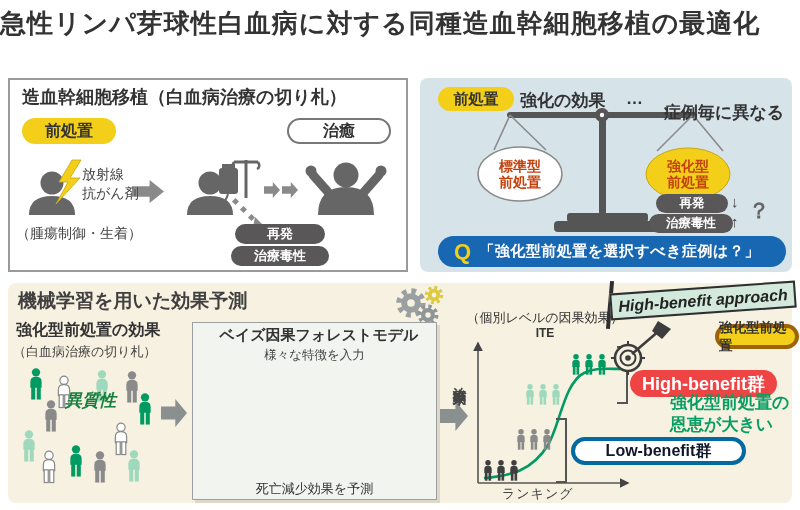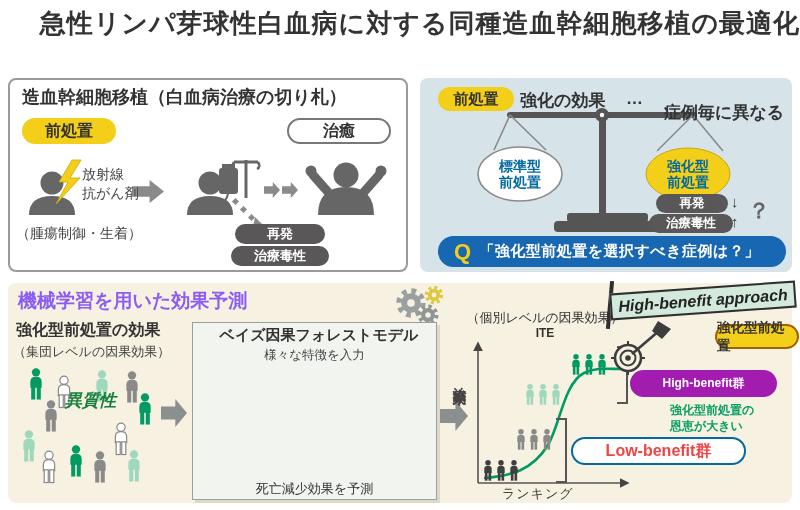--- a/index.html
+++ b/index.html
@@ -1,24 +1,24 @@
 <!DOCTYPE html>
 <html><head>
 <meta charset="utf-8">
 <style>
   html,body{margin:0;padding:0;background:#ffffff;}
   *{box-sizing:border-box;}
   body{font-family:"Liberation Sans","DejaVu Sans",sans-serif;color:#333;}
   .stage{position:relative;width:800px;height:510px;background:#fff;overflow:hidden;}
   .abs{position:absolute;}
-  .title{top:6px;left:0;width:800px;text-align:right;font-size:26px;font-weight:bold;color:#333;letter-spacing:1px;padding-left:20px;}
+  .title{top:6px;left:0;width:800px;text-align:left;font-size:26px;font-weight:bold;color:#333;letter-spacing:1px;}
   .subtitle{top:44px;left:0;width:800px;text-align:center;font-size:18px;font-weight:bold;color:#3a3a3a;}
 
   
-  .hsct-panel{left:8px;top:78px;width:400px;height:194px;background:#fff;border:2px solid #9a9a9a;border-radius:8px;}
+  .hsct-panel{left:8px;top:78px;width:400px;height:194px;background:#fff;border:2px solid #9a9a9a;border-radius:0;}
   .balance-panel{left:420px;top:78px;width:372px;height:194px;background:#d6e4ea;border-radius:8px;}
   .ml-panel{left:8px;top:283px;width:784px;height:220px;background:#f6f1e0;border-radius:8px;}
 
   .pill{display:flex;align-items:center;justify-content:center;border-radius:999px;font-weight:bold;}
   .pill-yellow{background:#f3cf1a;color:#333;}
   .pill-dark{background:#595757;color:#fff;}
   .pill-outline{background:#fff;border:2px solid #777;color:#333;}
 
   .hsct-head{left:12px;top:5px;font-size:18px;font-weight:bold;color:#333;}
   .step1{left:12px;top:38px;width:94px;height:26px;font-size:16px;}
@@ -27,52 +27,52 @@
   .ray1{left:72px;top:86px;font-size:14px;color:#444;}
   .ray2{left:72px;top:105px;font-size:14px;color:#444;}
   .note{left:6px;top:145px;font-size:14px;color:#444;}
   .risk1{left:225px;top:144px;width:90px;height:20px;font-size:13px;}
   .risk2{left:221px;top:166px;width:98px;height:20px;font-size:13px;}
 
   .bal-pill{left:18px;top:9px;width:76px;height:24px;font-size:15px;}
   .bal-t1{left:100px;top:11px;font-size:17px;font-weight:bold;color:#333;}
   .bal-dots{left:206px;top:11px;font-size:17px;font-weight:bold;color:#333;}
   .bal-t2{left:244px;top:11px;font-size:17px;font-weight:bold;color:#333;margin-top:12px;}
-  .pan-label{width:84px;text-align:center;font-size:14px;font-weight:bold;line-height:1.15;color:#0369a1;}
+  .pan-label{width:84px;text-align:center;font-size:14px;font-weight:bold;line-height:1.15;color:#c2410c;}
   .pan-left{left:58px;top:80px;}
   .pan-right{left:226px;top:80px;}
   .out-pill1{left:236px;top:116px;width:72px;height:19px;font-size:12.5px;}
   .out-pill2{left:229px;top:136px;width:84px;height:19px;font-size:12.5px;}
   .out-arr{font-size:15px;font-weight:bold;color:#3d3d3d;}
   .oa1{left:311px;top:115px;}
   .oa2{left:311px;top:135px;}
   .qmark{left:328px;top:118px;font-size:22px;font-weight:bold;color:#666;}
   .qbar{left:18px;top:158px;width:348px;height:31px;background:#1767b2;border-radius:16px;display:flex;align-items:center;}
   .qbar .q{color:#f3cf1a;font-size:22px;font-weight:bold;margin:0 8px 0 16px;}
   .qbar .qt{color:#fff;font-size:15px;font-weight:bold;letter-spacing:0.5px;}
 
-  .ml-head{left:10px;top:5px;font-size:19px;font-weight:bold;color:#8b5cf6;}
+  .ml-head{left:10px;top:5px;font-size:19px;font-weight:bold;color:#404040;}
   .ml-sub1{left:8px;top:37px;font-size:16px;font-weight:bold;color:#333;}
   .ml-sub2{left:5px;top:60px;font-size:13px;color:#444;}
   .hetero{left:57px;top:106px;font-size:17px;font-weight:bold;color:#15803d;font-style:italic;}
   .model-box{left:184px;top:39px;width:245px;height:178px;background:#f2f4f0;border:1.5px solid #9aa0a0;box-shadow:3px 3px 0 rgba(0,0,0,0.10);}
   .model-title{left:184px;top:43px;width:245px;text-align:center;font-size:15px;font-weight:bold;color:#333;padding-left:9px;}
   .model-input{left:184px;top:64px;width:245px;text-align:center;font-size:12.5px;color:#444;}
   .model-output{left:184px;top:197px;width:245px;text-align:center;font-size:13px;color:#333;}
   .ite-cap{left:452px;top:26px;width:170px;text-align:center;font-size:13px;color:#333;}
   .ite-lab{left:452px;top:43px;width:170px;text-align:center;font-size:12px;font-weight:bold;color:#333;}
   .ylab{left:442px;top:93px;writing-mode:vertical-rl;font-size:13.5px;font-weight:600;color:#444;letter-spacing:2px;}
   .xlab{left:494px;top:202px;font-size:13px;color:#444;letter-spacing:1px;text-align:right;}
   .banner{left:602px;top:4px;width:186px;height:27px;background:#d2e9dc;border:2px solid #2f2f2f;display:flex;align-items:center;justify-content:center;
           font-size:16px;font-weight:bold;font-style:italic;color:#222;transform:rotate(-4deg);}
   .banner-pole{left:600px;top:-2px;width:4px;height:48px;background:#2f2f2f;transform:rotate(5deg);}
-  .int-pill{left:707px;top:41px;width:84px;height:25px;font-size:13.5px;background:#f3cf1a;color:#333;border:2px solid #a16207;}
-  .hb-pill{left:622px;top:87px;width:147px;height:27px;background:#a21caf;color:#fff;font-size:12px;}
-  .hb-desc{left:662px;top:120px;font-size:12px;font-weight:bold;color:#089e63;line-height:1.3;}
-  .lb-pill{left:563px;top:154px;width:175px;height:28px;background:#fff;border:2px solid #0369a1;color:#ef4444;font-size:16px;}
+  .int-pill{left:707px;top:41px;width:84px;height:25px;font-size:13.5px;background:#f3cf1a;color:#333;border:4px solid #a16207;}
+  .hb-pill{left:622px;top:87px;width:147px;height:27px;background:#ef4444;color:#fff;font-size:18px;}
+  .hb-desc{left:662px;top:109px;font-size:17px;font-weight:bold;color:#089e63;line-height:1.3;}
+  .lb-pill{left:563px;top:154px;width:175px;height:28px;background:#fff;border:4px solid #0369a1;color:#0f172a;font-size:16px;}
   .lb-desc{left:578px;top:184px;font-size:13.5px;color:#555;}
   svg{display:block;}
 </style>
 </head>
 <body>
 
 <div class="stage">
 
   <div class="abs title">急性リンパ芽球性白血病に対する同種造血幹細胞移植の最適化</div>
 
@@ -444,21 +444,21 @@
         <line x1="620" y1="58" x2="620" y2="63" stroke-width="2"></line>
           <line x1="620" y1="87" x2="620" y2="92" stroke-width="2"></line>
         <line x1="603" y1="75" x2="608" y2="75" stroke-width="2"></line>
           <line x1="632" y1="75" x2="637" y2="75" stroke-width="2"></line>
         <line x1="624" y1="71" x2="652" y2="47" stroke-width="2.6"></line>
         <path d="M650,38 L663,46 L654,56 L644,48 Z" fill="#3d3d3d" stroke="none"></path>
         </g>
       </svg>
     <div class="abs ml-head">機械学習を用いた効果予測</div>
     <div class="abs ml-sub1">強化型前処置の効果</div>
-    <div class="abs ml-sub2">（集団レベルの因果効果）</div>
+    <div class="abs ml-sub2">（白血病治療の切り札）</div>
     <div class="abs hetero">異質性</div>
     <div class="abs model-box"></div>
     <div class="abs model-title">ベイズ因果フォレストモデル</div>
     <div class="abs model-input">様々な特徴を入力</div>
     <div class="abs model-output">死亡減少効果を予測</div>
     <div class="abs ite-cap">（個別レベルの因果効果）</div>
     <div class="abs ite-lab">ITE</div>
     <div class="abs ylab">治療効果</div>
     <div class="abs xlab">ランキング</div>
     <div class="abs banner-pole"></div>

